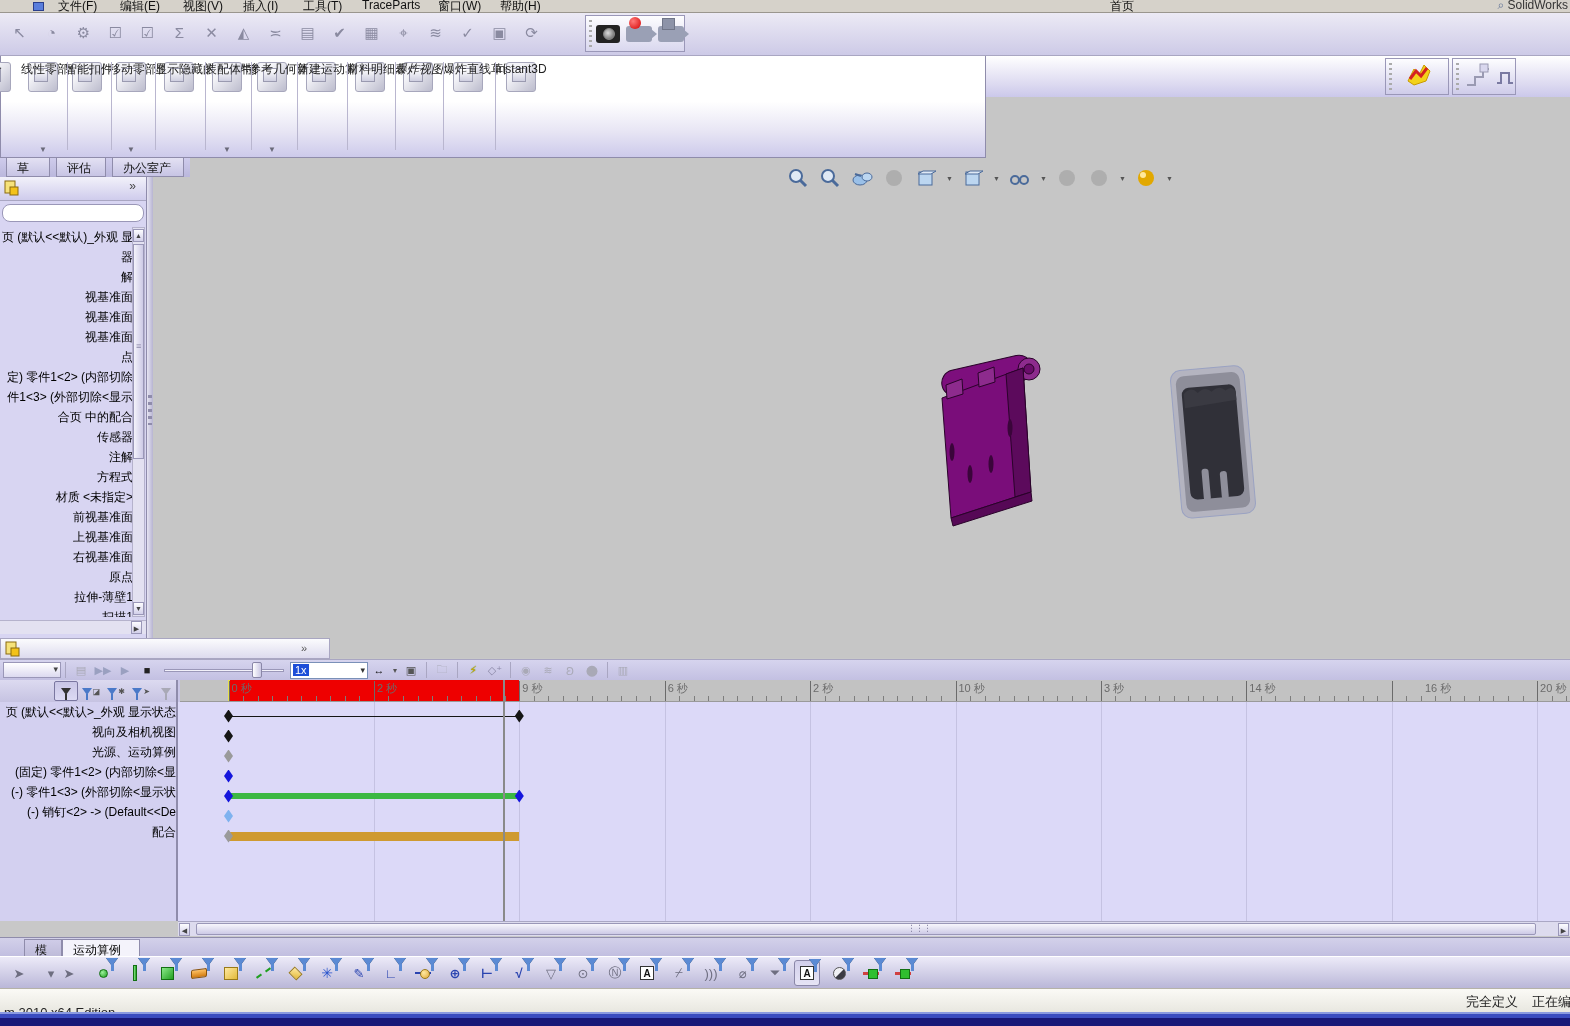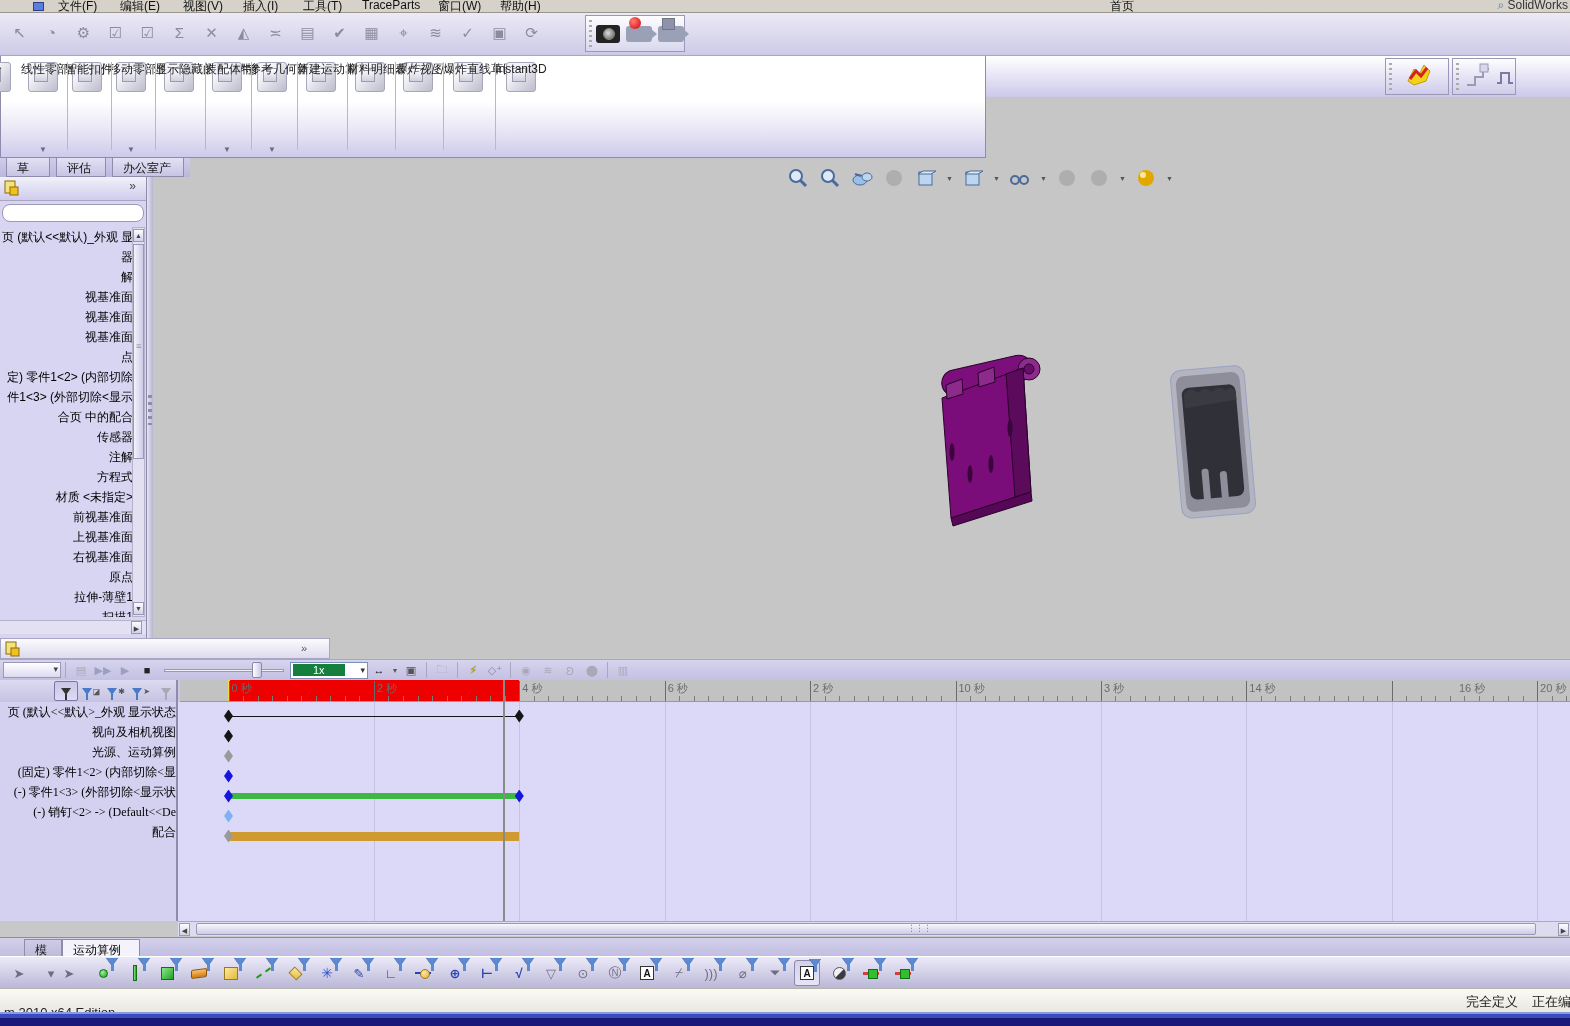--- a/index.html
+++ b/index.html
@@ -94,21 +94,21 @@
   #mmbar { left:0; top:659px; width:1570px; height:21px; background:linear-gradient(#d6d4ee,#c3c0e2); border-top:1px solid #a9a6c2; display:flex; align-items:center; }
   .mmsep { width:1px; height:16px; background:#a9a6c2; margin:0 4px; }
   .mmbtn { width:22px; height:18px; display:flex; align-items:center; justify-content:center; font-size:11px; color:#555; }
   .mmbtn.gray { color:#a9a9b6; }
   #mm-study-dd { width:58px; height:16px; margin-left:3px; background:linear-gradient(#fff,#dcdaf0); border:1px solid #9a97b8; position:relative; }
   #mm-study-dd::after { content:"▾"; position:absolute; right:2px; top:1px; font-size:9px; color:#444; }
   #mm-slider { width:120px; height:16px; position:relative; margin:0 6px; }
   #mm-slider .track { position:absolute; left:0; right:0; top:7px; height:3px; background:#f2f1fa; border:1px solid #9a97b8; }
   #mm-slider .thumb { position:absolute; left:88px; top:0; width:10px; height:16px; background:linear-gradient(90deg,#fff,#cac7e4); border:1px solid #8a87a8; border-radius:2px; }
   #mm-speed { width:78px; height:17px; background:#fff; border:1px solid #7a90b8; position:relative; font-size:11px; }
-  #mm-speed .sel { position:absolute; left:2px; top:1px; background:#15803d; color:#fff; padding:0 20px; }
+  #mm-speed .sel { position:absolute; left:2px; top:1px; background:#1d4ed8; color:#fff; padding:0 2px; }
   #mm-speed::after { content:"▾"; position:absolute; right:2px; top:2px; font-size:9px; color:#333; }
 
   
   #tl-header { left:0; top:680px; width:1570px; height:22px; background:#c9c6e6; }
   #tl-label-head { position:absolute; left:0; top:0; width:178px; height:22px; background:linear-gradient(#dcdaf0,#c6c3e2); border-right:2px solid #8f8cab; }
   .fbtn { position:absolute; top:1px; width:24px; height:20px; display:flex; align-items:center; justify-content:center; }
   .fbtn.pressed { border:1px solid #7a77a0; background:linear-gradient(#c9c6e6,#dcdaf4); border-radius:2px; }
   .funnel { width:0; height:0; border-left:5px solid transparent; border-right:5px solid transparent; border-top:7px solid #4a79c8; position:relative; }
   .funnel::after { content:""; position:absolute; left:-1px; top:-1px; width:2px; height:6px; background:#4a79c8; }
   .funnel.plain { border-top-color:#333; }
@@ -117,21 +117,21 @@
   .fbadge { font-size:8px; color:#555; margin-left:1px; }
   #tl-ruler { position:absolute; left:180px; top:0; width:1390px; height:22px; background:#c2c2c2; border-bottom:1px solid #9a9a9a; }
   #tl-redzone { position:absolute; top:0; height:21px; background:#ee0000; }
   #tl-zeroline { position:absolute; top:0; width:2px; height:21px; background:#e8e24a; }
   .rlabel { position:absolute; top:1px; font-size:11px; color:#6b6b6b; white-space:nowrap; }
   .rtick { position:absolute; bottom:0; width:1px; background:#7d7d7d; }
   .rtick.major { height:20px; width:1px; background:#6b6b6b; }
   .rtick.minor { height:5px; }
   #tl-body { left:0; top:702px; width:1570px; height:219px; background:#dcd9f8; }
   #tl-rowlabels { position:absolute; left:0; top:0; width:178px; height:219px; background:#d3d0f0; border-right:2px solid #8f8cab; overflow:hidden; }
-  .tlrow { height:20px; line-height:20px; font-size:12px; white-space:nowrap; color:#000;font-family:Liberation Serif, serif; }
+  .tlrow { height:20px; line-height:20px; font-size:12px; white-space:nowrap; color:#000; }
   .gridline { position:absolute; top:0; width:1px; height:219px; background:#c5c2e2; }
   #playhead { position:absolute; width:2px; background:#8a8a8a; }
   .keybar { position:absolute; }
   .key { position:absolute; width:9px; height:13px; clip-path:polygon(50% 0,100% 50%,50% 100%,0 50%); }
   #tl-hscroll { left:178px; top:921px; width:1392px; height:15px; background:#dddbee; border-top:1px solid #aaa7c4; }
   #tl-hthumb { position:absolute; left:18px; top:1px; width:1340px; height:12px; background:linear-gradient(#f7f6fc,#cdcae6); border:1px solid #9a97b8; border-radius:2px; }
   #tl-hthumb::after { content:"⋮⋮⋮"; position:absolute; left:710px; top:-1px; font-size:9px; color:#8a87a6; letter-spacing:-1px; }
 
   
   #bottomtabs { left:0; top:937px; width:1570px; height:19px; background:linear-gradient(#d3d1ea,#c1bee0); border-top:1px solid #8f8cab; }
@@ -624,27 +624,27 @@
       <div class="rtick minor" style="left: 1284.4px;"></div>
       <div class="rtick minor" style="left: 1298.94px;"></div>
       <div class="rtick minor" style="left: 1313.48px;"></div>
       <div class="rtick minor" style="left: 1328.02px;"></div>
       <div class="rtick minor" style="left: 1342.56px;"></div>
       <div class="rtick major" style="left: 1357.1px;"></div>
       <div class="rtick minor" style="left: 1371.64px;"></div>
       <div class="rtick minor" style="left: 1386.18px;"></div>
       <div class="rlabel" style="left: 51.5px;">0 秒</div>
       <div class="rlabel" style="left: 196.9px;">2 秒</div>
-      <div class="rlabel" style="left: 342.3px;">4 秒</div>
+      <div class="rlabel" style="left: 342.3px;">9 秒</div>
       <div class="rlabel" style="left: 487.7px;">6 秒</div>
       <div class="rlabel" style="left: 633.1px;">2 秒</div>
       <div class="rlabel" style="left: 778.5px;">10 秒</div>
       <div class="rlabel" style="left: 923.9px;">3 秒</div>
       <div class="rlabel" style="left: 1069.3px;">14 秒</div>
-      <div class="rlabel" style="left: 1279px;">16 秒</div>
+      <div class="rlabel" style="left: 1245px;">16 秒</div>
       <div class="rlabel" style="left: 1360.1px;">20 秒</div>
     </div>
 </div>
 
 <div id="tl-body" class="abs">
   <div id="tl-track-area" style="position:absolute;left:180px;top:0;width:1390px;height:219px">
       <div class="gridline" style="left: 193.9px;"></div>
       <div class="gridline" style="left: 339.3px;"></div>
       <div class="gridline" style="left: 484.7px;"></div>
       <div class="gridline" style="left: 630.1px;"></div>

